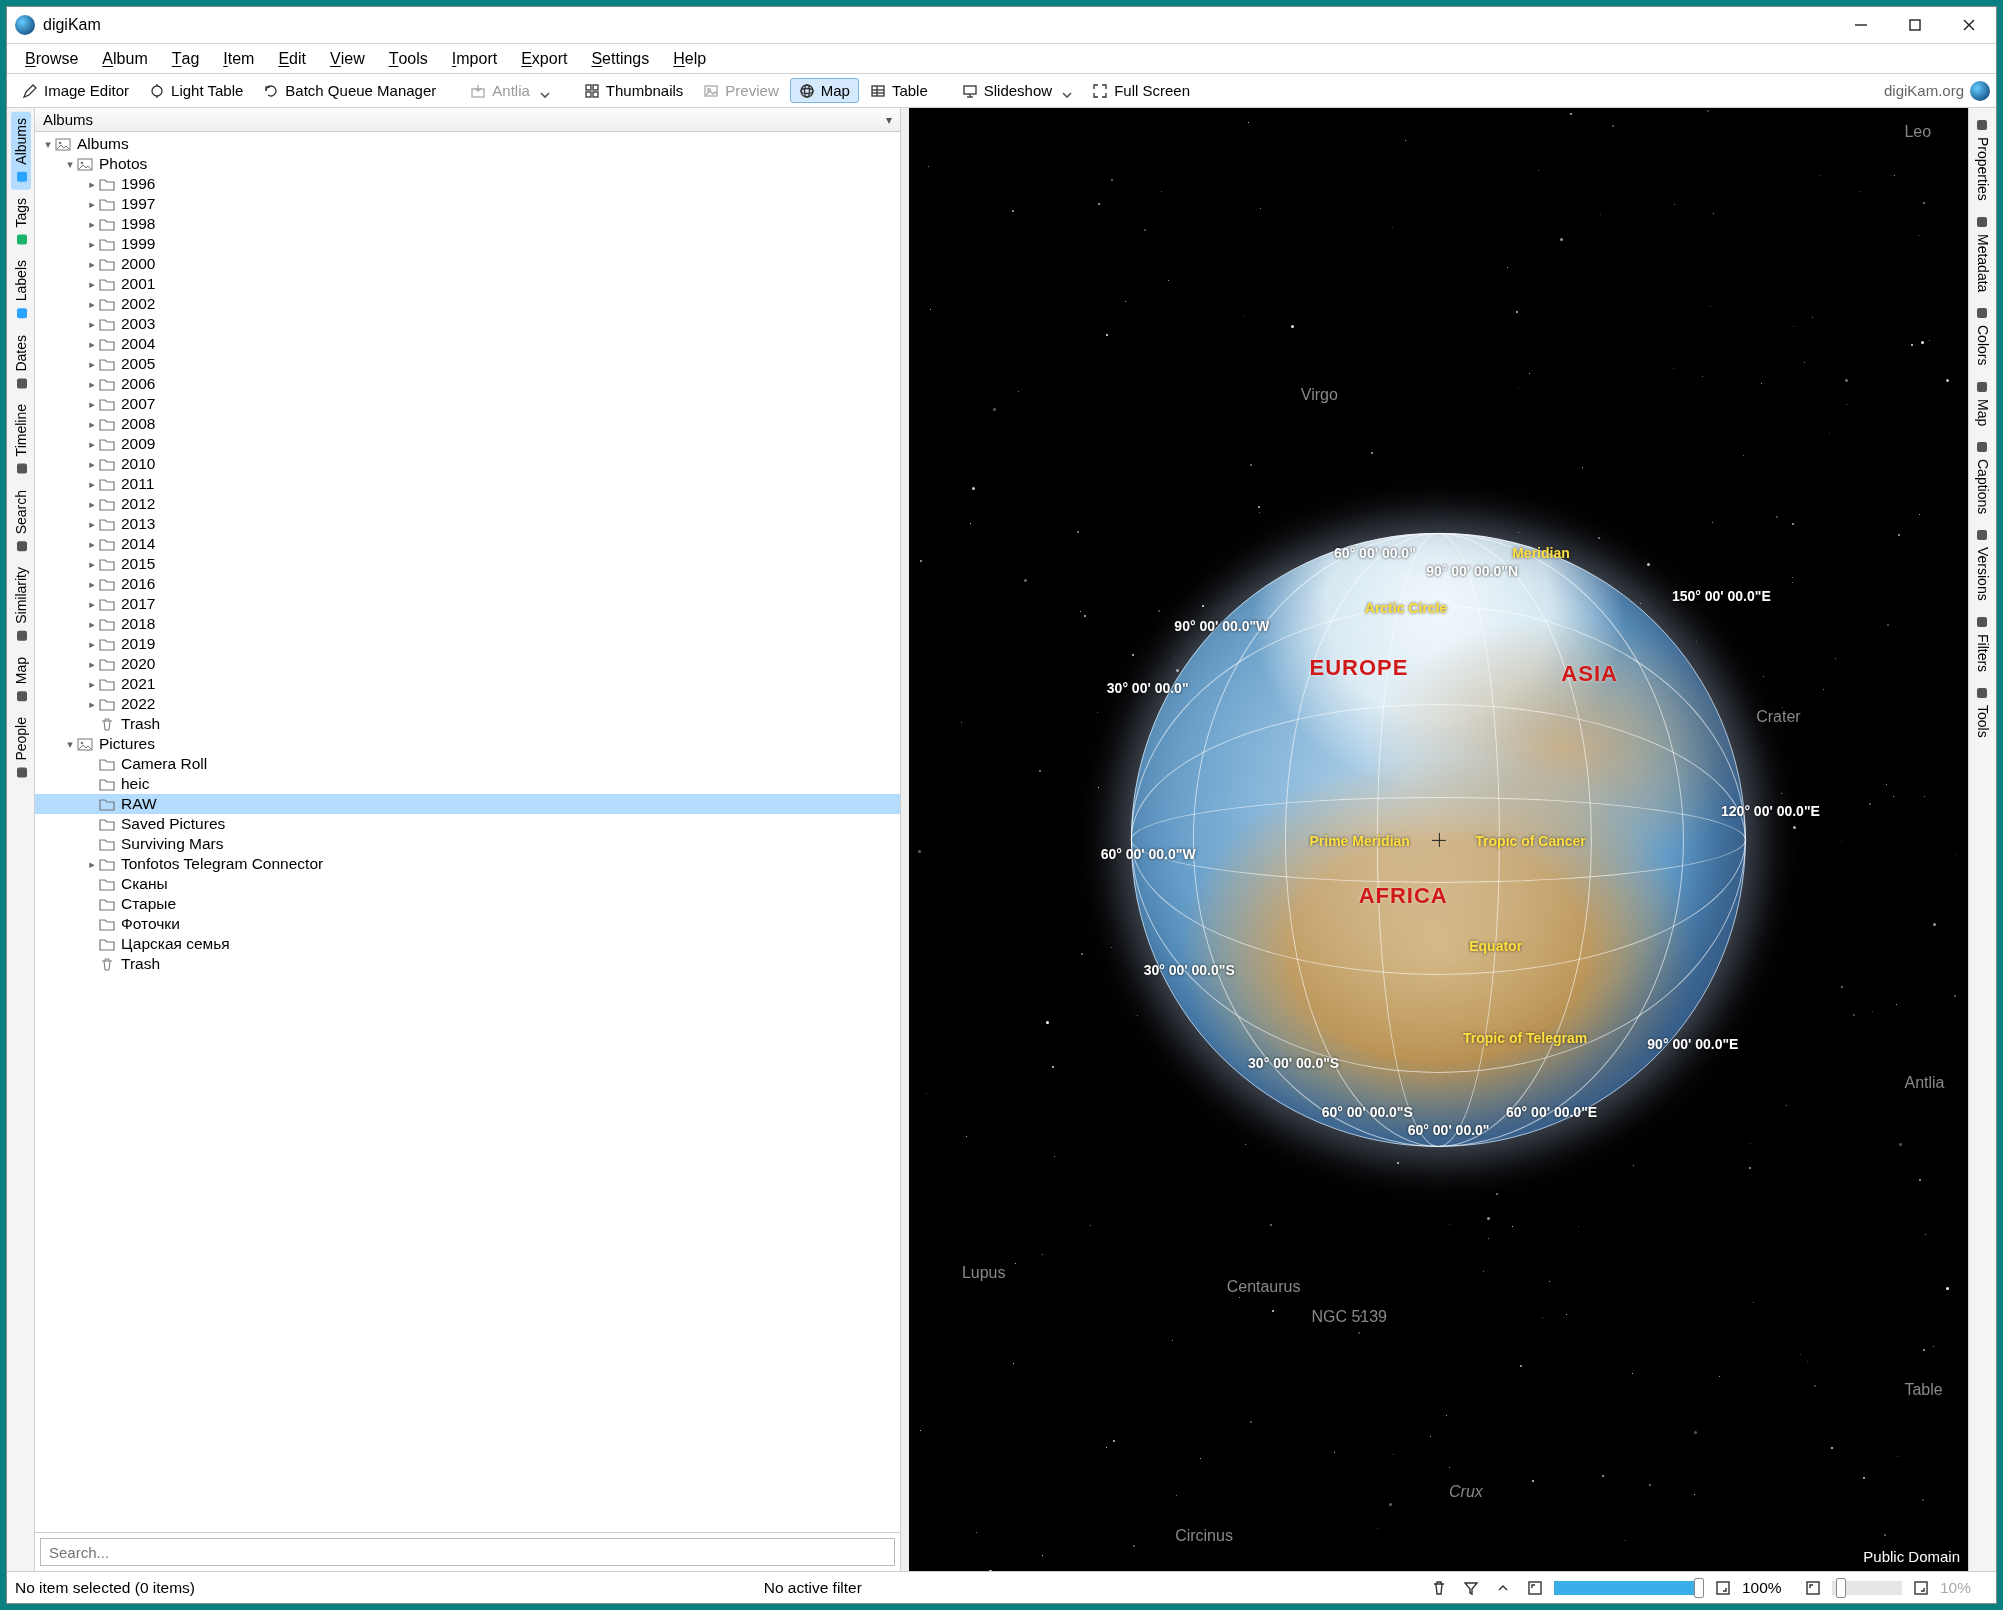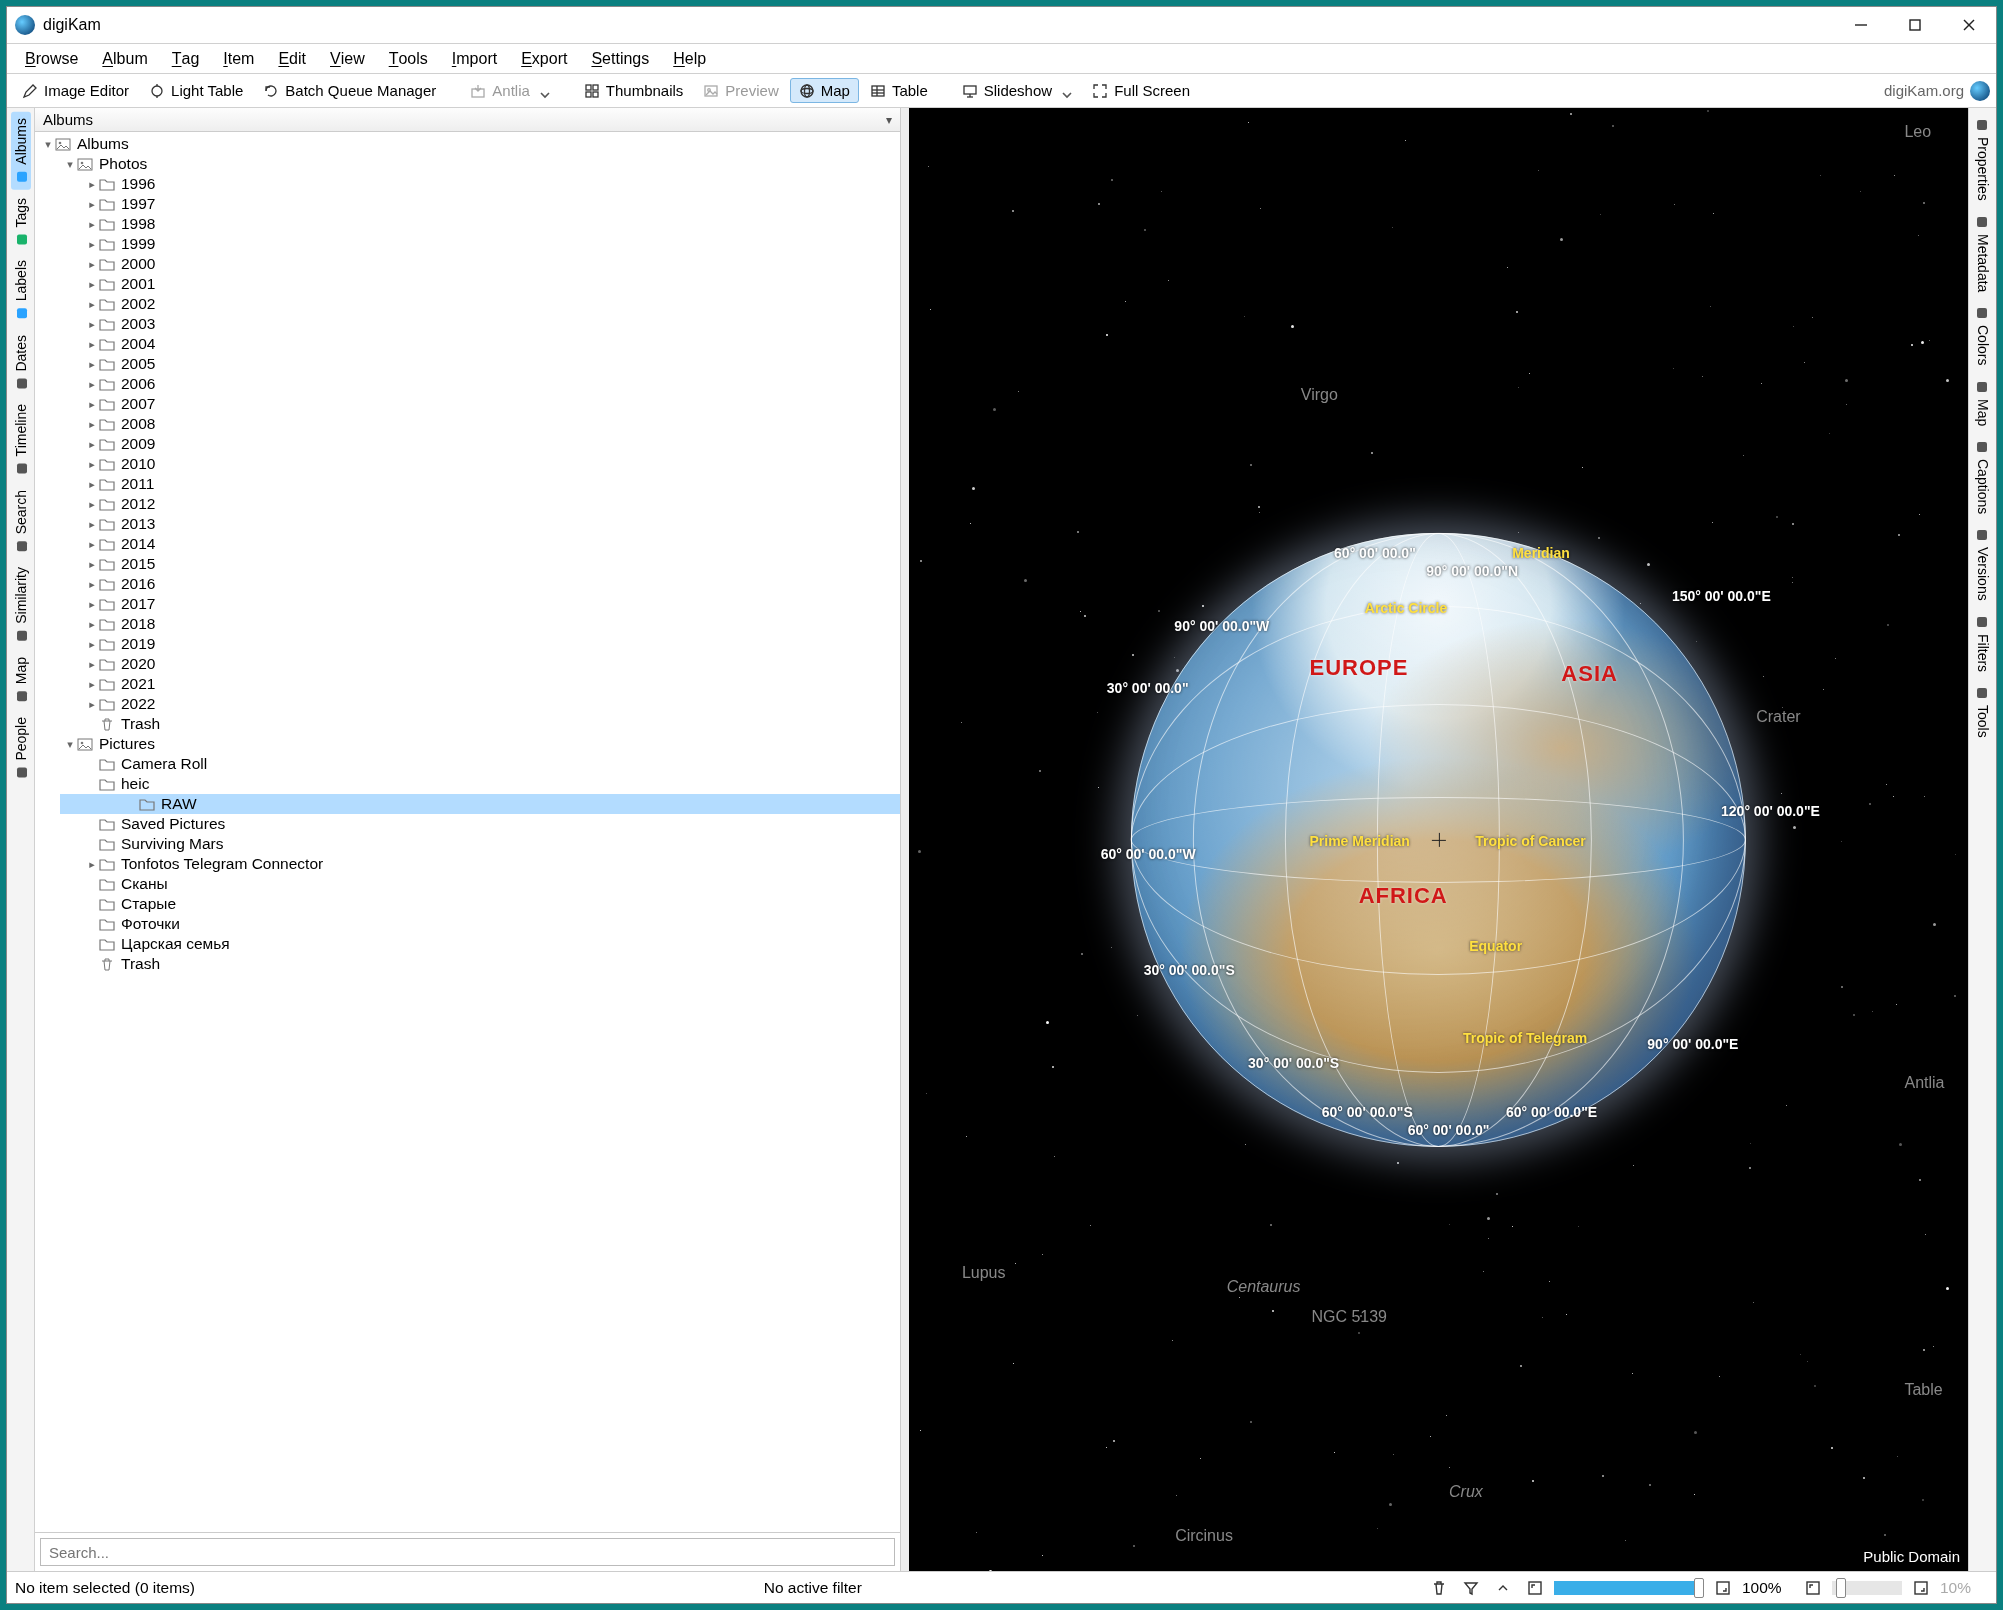--- a/index.html
+++ b/index.html
@@ -636,21 +636,21 @@
               </div>
               <div class="node" style="padding-left: 50px;">
                 <span class="tw"></span>
                 <span class="fico">
                   <svg viewBox="0 0 16 15">
                     <path d="M1 3h5l2 2h7v8H1z" fill="none" stroke="#777" stroke-width="1.2"></path>
                   </svg>
                 </span>
                 <span class="lbl">heic</span>
               </div>
-              <div class="node sel" style="padding-left: 65px; margin-left: 25px;">
+              <div class="node sel" style="padding-left: 50px;">
                 <span class="tw"></span>
                 <span class="fico">
                   <svg viewBox="0 0 16 15">
                     <path d="M1 3h5l2 2h7v8H1z" fill="none" stroke="#777" stroke-width="1.2"></path>
                   </svg>
                 </span>
                 <span class="lbl">RAW</span>
               </div>
               <div class="node" style="padding-left: 50px;">
                 <span class="tw"></span>
@@ -990,21 +990,21 @@
               <span class="coord" style="left:61%;top:93%">60° 00' 00.0"E</span>
 
               <span class="crosshair"></span>
             </div>
             <span class="attrib">Public Domain</span>
           <span class="constlabel" style="left: 94%; top: 1%;">Leo</span>
               <span class="constlabel" style="left: 37%; top: 19%;">Virgo</span>
               <span class="constlabel" style="left: 80%; top: 41%;">Crater</span>
               <span class="constlabel" style="left: 94%; top: 66%;">Antlia</span>
               <span class="constlabel" style="left: 5%; top: 79%;">Lupus</span>
-              <span class="constlabel" style="left: 30%; top: 80%; font-style: italic;">Centaurus</span>
+              <span class="constlabel" style="left: 30%; top: 80%;">Centaurus</span>
               <span class="constlabel" style="left: 38%; top: 82%;">NGC 5139</span>
               <span class="constlabel" style="left: 51%; top: 94%; font-style: italic;">Crux</span>
               <span class="constlabel" style="left: 24%; top: 97%; margin-left: 12px;">Circinus</span>
               <span class="constlabel" style="left: 94%; top: 87%;">Table</span>
             </div>
 
           <div class="maptb">
             <div class="mbtn drop">
                 <svg viewBox="0 0 18 18">
                   <circle cx="7" cy="9" r="5"></circle>

